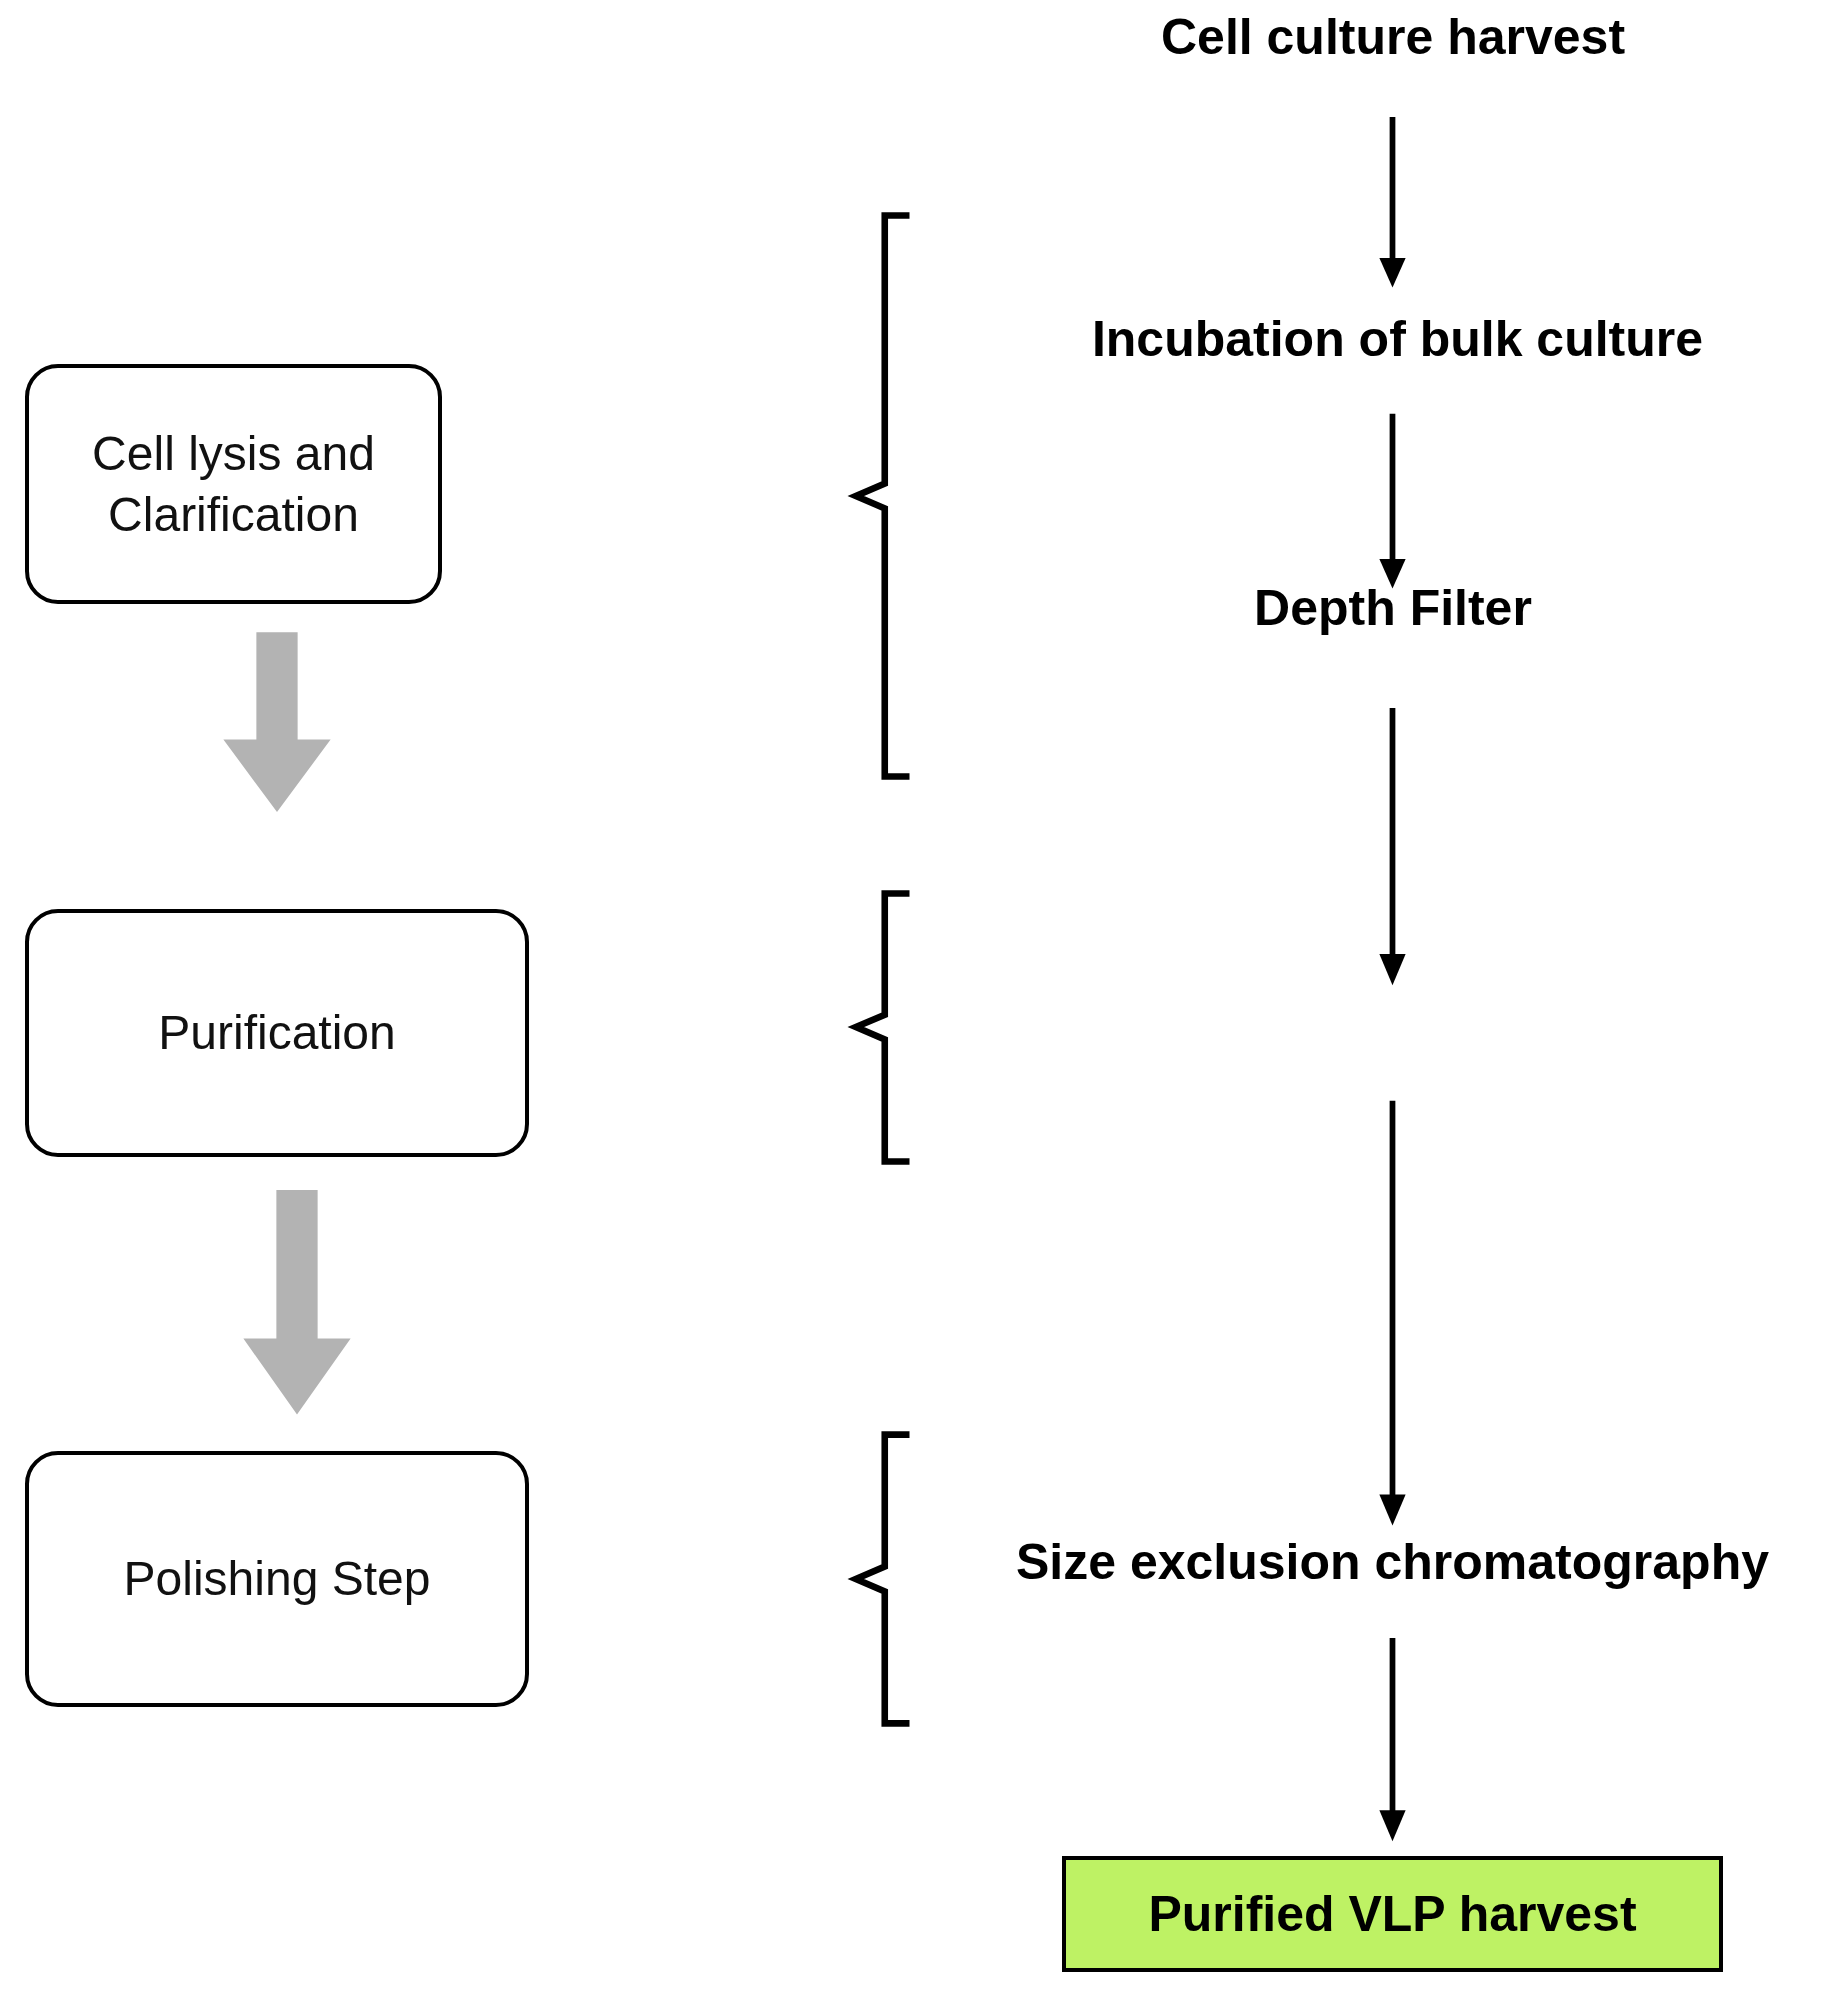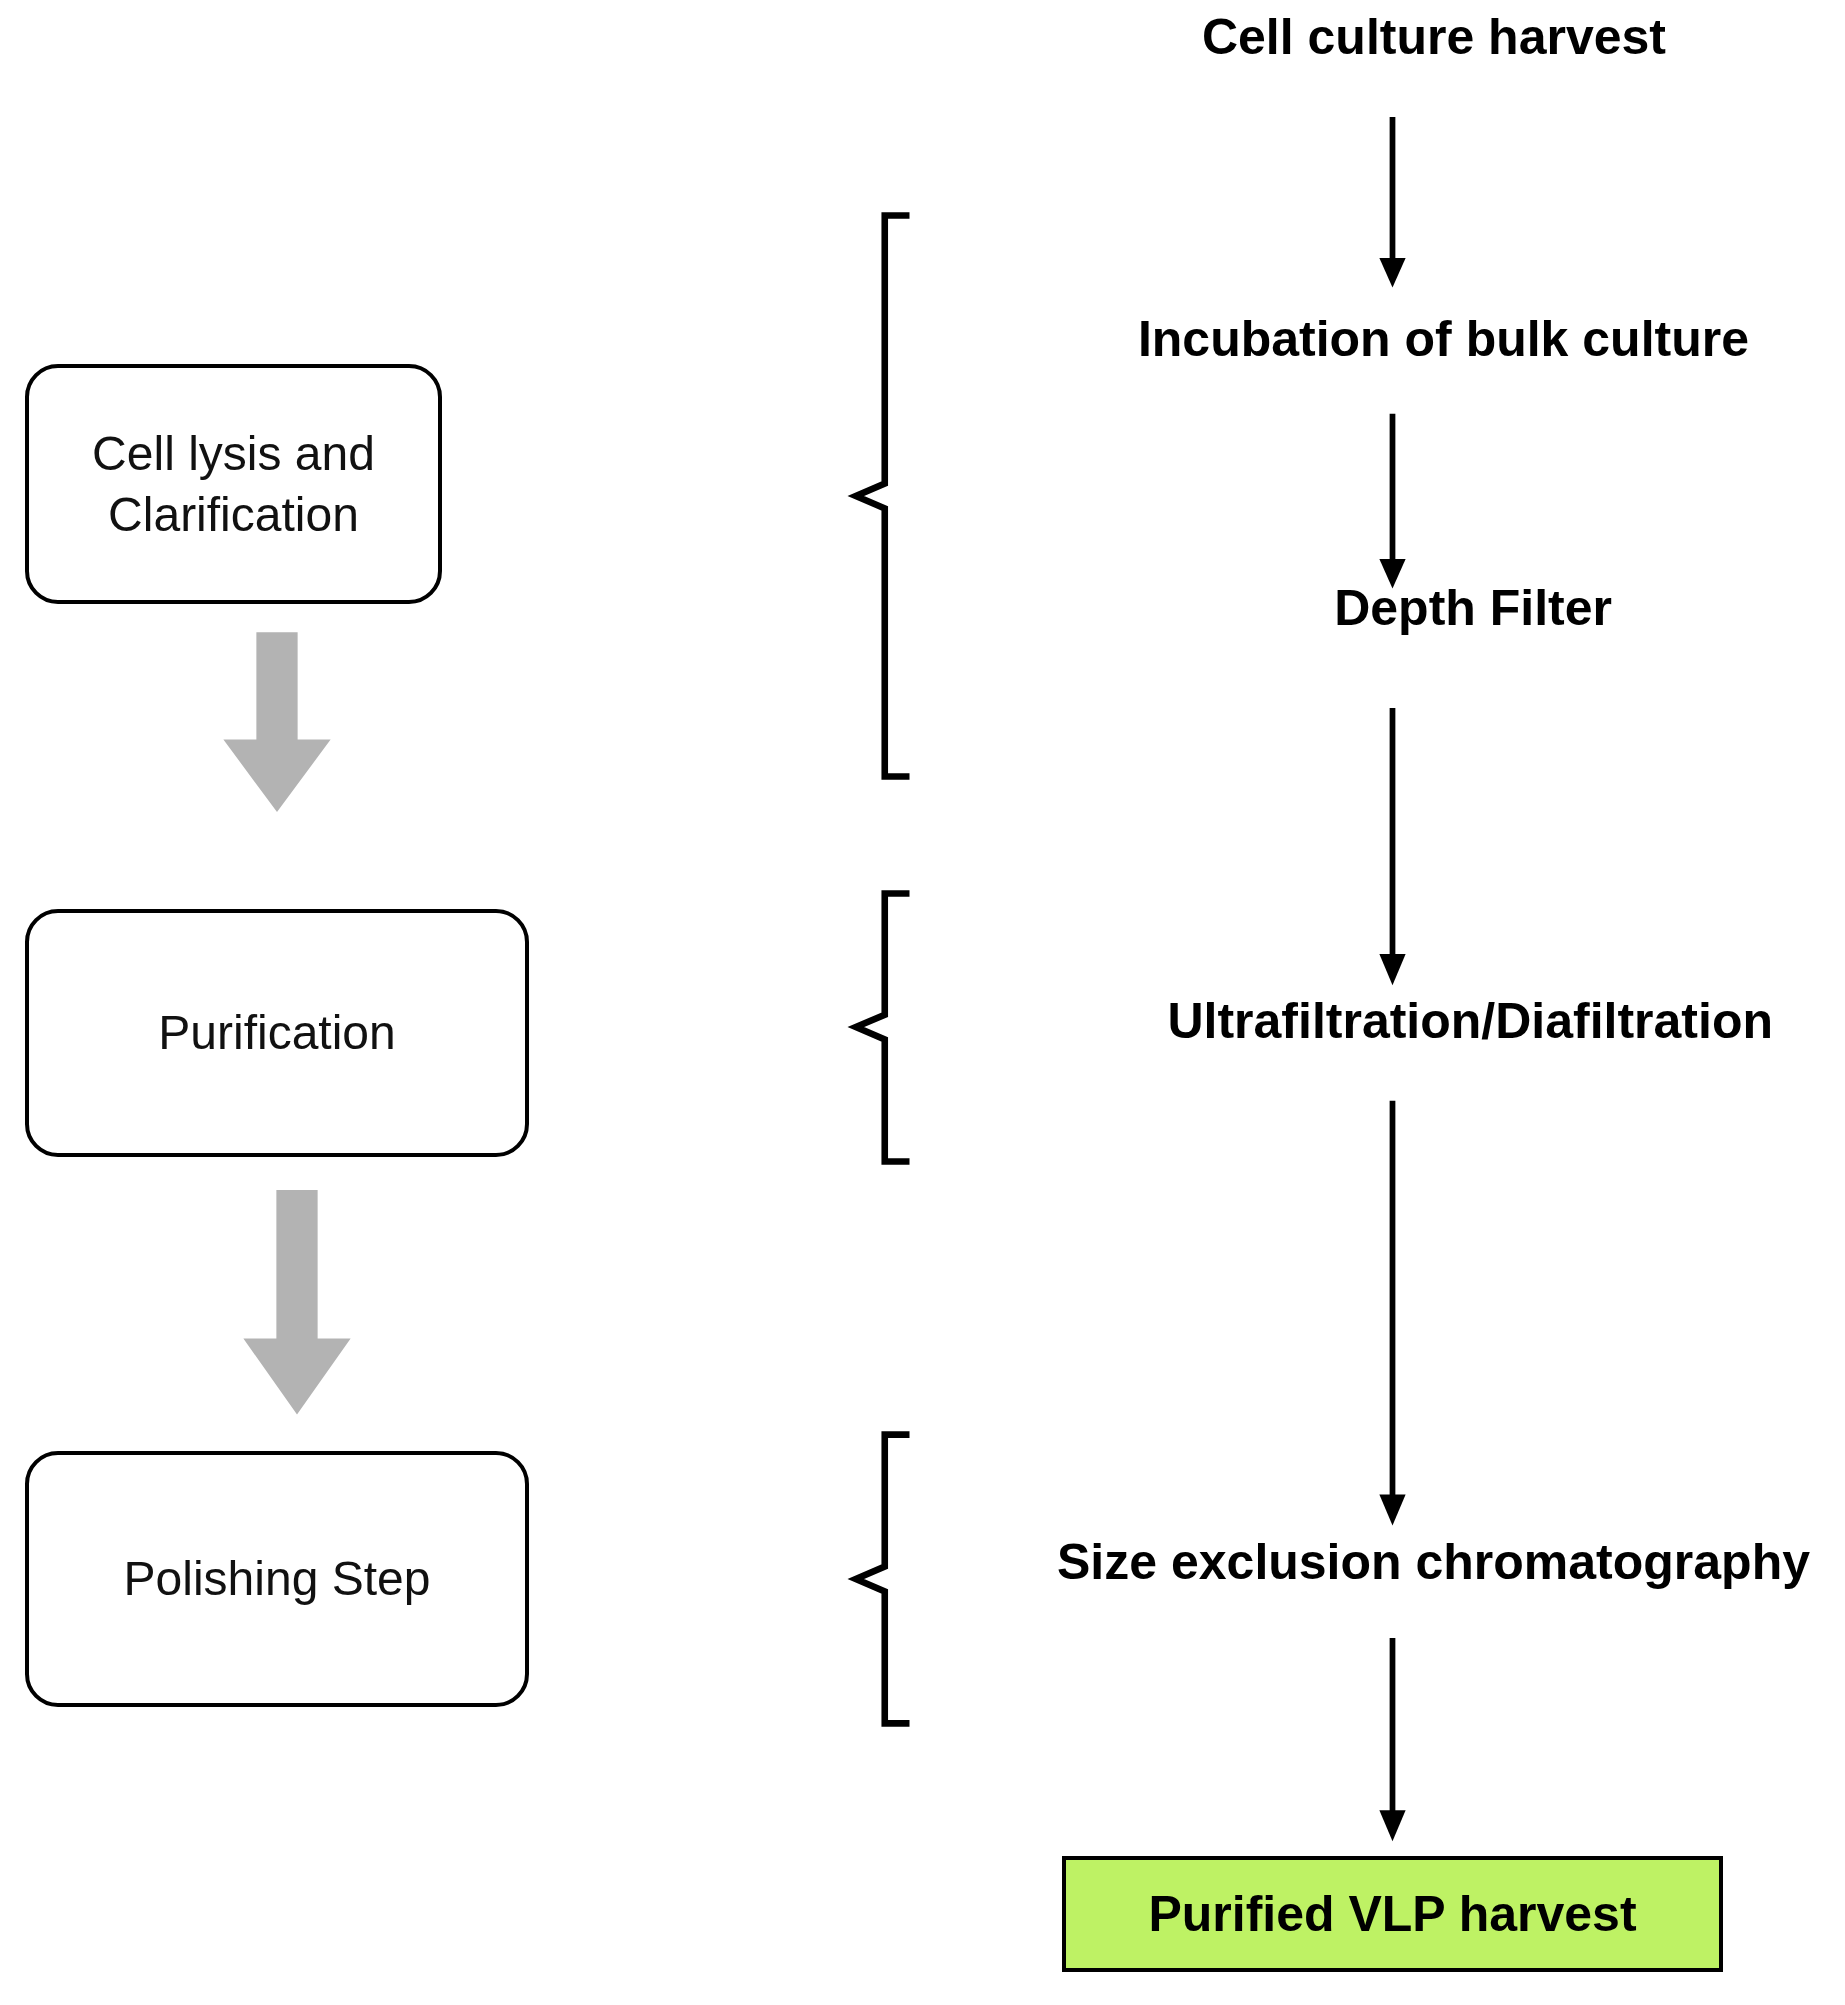--- a/index.html
+++ b/index.html
@@ -41,21 +41,21 @@
 
   
   .grey-arrow {
     position: absolute;
     width: 124px;
   }
 
   
   .flow-node {
     position: absolute;
-    text-align: right;
+    text-align: center;
     font-weight: bold;
     color: #000000;
     white-space: nowrap;
   }
 
   .flow-node.boxed {
     border: 4.1px solid #000000;
     background: #bef264;
     box-sizing: border-box;
     display: flex;
@@ -98,23 +98,20 @@
 
   <div class="flow-node" style="left:1174px; top:579px; width:438px; font-size:50px;">
     <span>Depth Filter</span>
   </div>
 
   <svg class="thin-arrow" style="left:1372px; top:707px; width:41px; height:281px;" viewBox="0 0 50 340">
     <line x1="25" y1="0" x2="25" y2="308" stroke="#000" stroke-width="7"></line>
     <polygon points="25,338 9,300 41,300" fill="#000"></polygon>
   </svg>
 
-  <div class="flow-node" style="left:1046px; top:992px; width:727px; font-size:50px;">
-    <span>Ultrafiltration/Diafiltration</span>
-  </div>
 
   <svg class="thin-arrow" style="left:1372px; top:1099px; width:41px; height:430px;" viewBox="0 0 50 520">
     <line x1="25" y1="0" x2="25" y2="488" stroke="#000" stroke-width="7"></line>
     <polygon points="25,518 9,480 41,480" fill="#000"></polygon>
   </svg>
 
   <div class="flow-node" style="left:975px; top:1533px; width:835px; font-size:50px;">
     <span>Size exclusion chromatography</span>
   </div>
 

